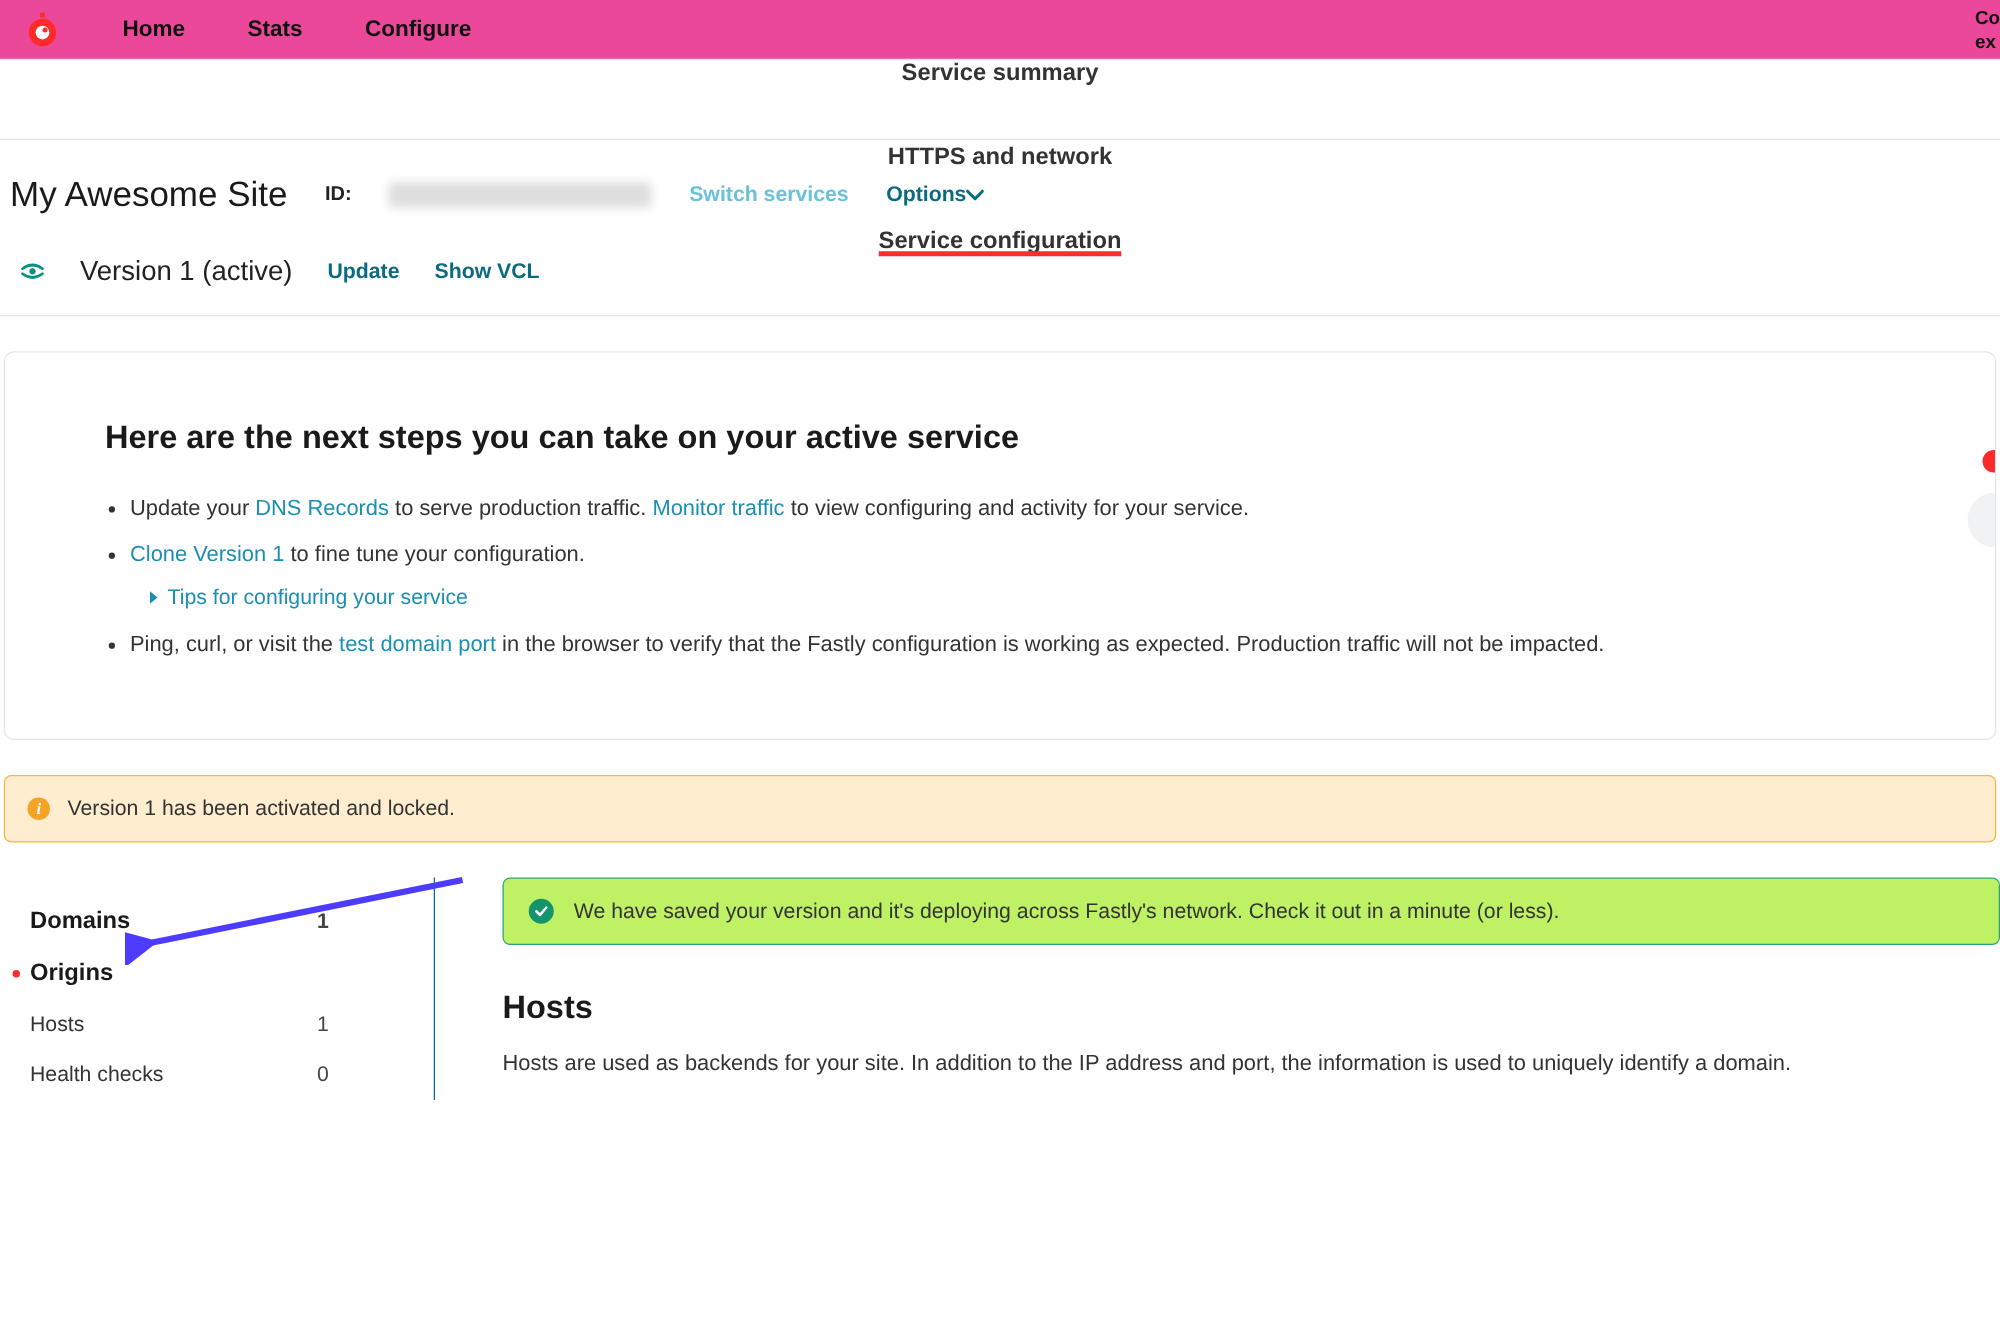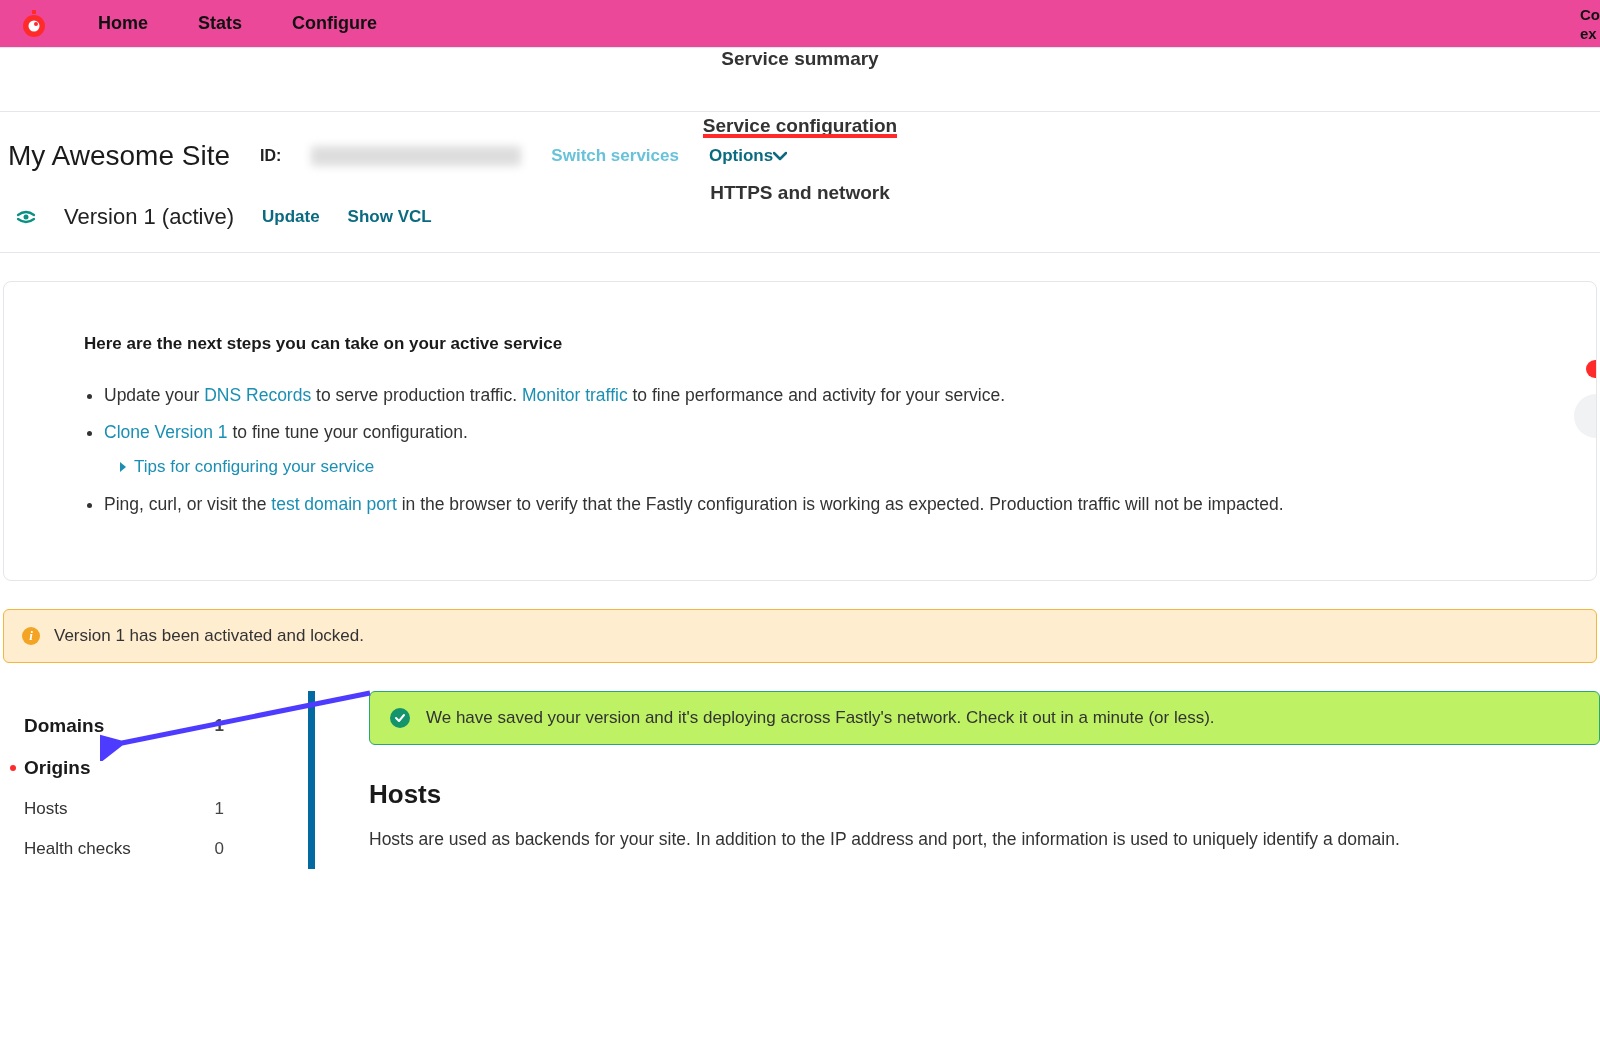--- a/index.html
+++ b/index.html
@@ -110,21 +110,21 @@
   .version-label { font-size: 22px; color: #222; }
 
   
   .panel {
     margin: 28px 3px 28px 3px;
     border: 1px solid #e4e6e9;
     border-radius: 8px;
     padding: 52px 80px 52px 80px;
   }
   .panel h2 {
-    font-size: 17px;
+    font-size: 26px;
     font-weight: 700;
     margin-bottom: 28px;
   }
   .panel ul { list-style: disc; padding-left: 20px; }
   .panel li { font-size: 17.5px; line-height: 1.55; margin-bottom: 10px; color:#333;}
   .panel a { color: #1b8fb3; text-decoration: none; }
   .sub-tip {
     margin-top: 8px;
     margin-left: 16px;
     display: flex;
@@ -165,23 +165,23 @@
     font-weight: 700;
   }
 
   
   .lower {
     display: flex;
     margin-top: 28px;
     position: relative;
   }
   .sidebar {
-    width: 315px;
+    width: 348px;
     padding: 14px 24px 0 24px;
-    border-right: 7px solid #0369a1;
+    border-right: 1px solid #0369a1;
   }
   .side-row {
     display: flex;
     justify-content: space-between;
     align-items: center;
     padding: 10px 0;
     font-size: 18px;
   }
   .side-row.heading { font-weight: 700; font-size: 19px; }
   .side-row.sub { font-weight: 400; color: #333; font-size: 17px;}
@@ -270,22 +270,22 @@
     <span class="topnav-item">Configure</span>
   </nav>
   <div class="topbar-right">
     <div>Co</div>
     <div>ex</div>
   </div>
 </div>
 
 <div class="subtabs">
   <div class="subtab">Service summary</div>
+  <div class="subtab">HTTPS and network</div>
   <div class="subtab active">Service configuration</div>
-  <div class="subtab">HTTPS and network</div>
 </div>
 
 <div class="service-header">
   <div class="row1">
     <span class="site-title">My Awesome Site</span>
     <span class="id-label">ID:</span>
     <span class="id-blur"></span>
     <span class="link-teal light">Switch services</span>
     <span class="link-dark-teal">
       <span>Options</span>
@@ -307,21 +307,21 @@
     <span class="version-label">Version 1 (active)</span>
     <span class="link-dark-teal">Update</span>
     <span class="link-dark-teal">Show VCL</span>
   </div>
 </div>
 
 <div class="panel" style="position:relative;">
   <h2>Here are the next steps you can take on your active service</h2>
   <ul>
     <li>
-      <span>Update your </span><a href="#">DNS Records</a><span> to serve production traffic. </span><a href="#">Monitor traffic</a><span> to fine performance and activity for your service.</span>
+      <span>Update your </span><a href="#">DNS Records</a><span> to serve production traffic. </span><a href="#">Monitor traffic</a><span> to view configuring and activity for your service.</span>
     </li>
     <li>
       <a href="#">Clone Version 1</a><span> to fine tune your configuration.</span>
       <div class="sub-tip">
         <span class="caret-right"></span>
         <a href="#">Tips for configuring your service</a>
       </div>
     </li>
     <li>
       <span>Ping, curl, or visit the </span><a href="#">test domain port</a><span> in the browser to verify that the Fastly configuration is working as expected. Production traffic will not be impacted.</span>

